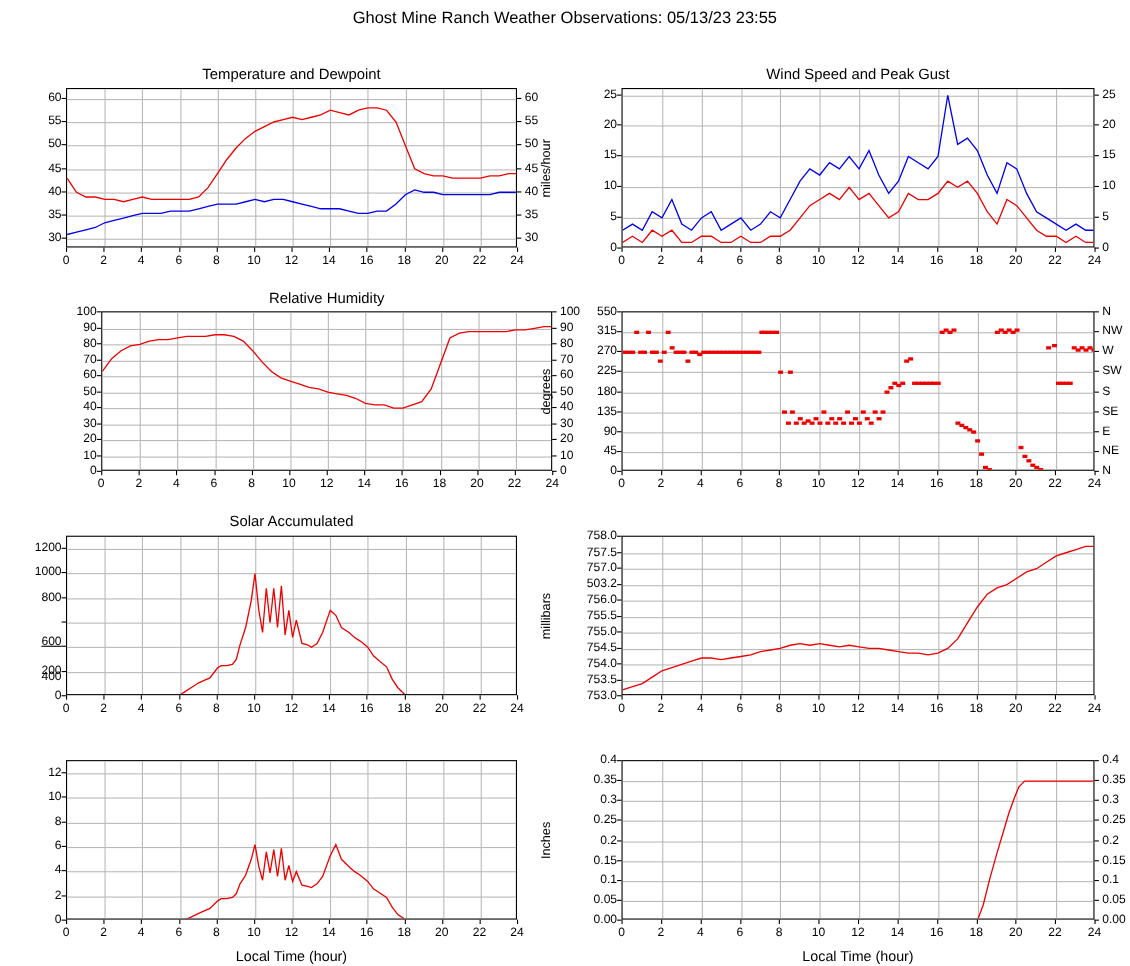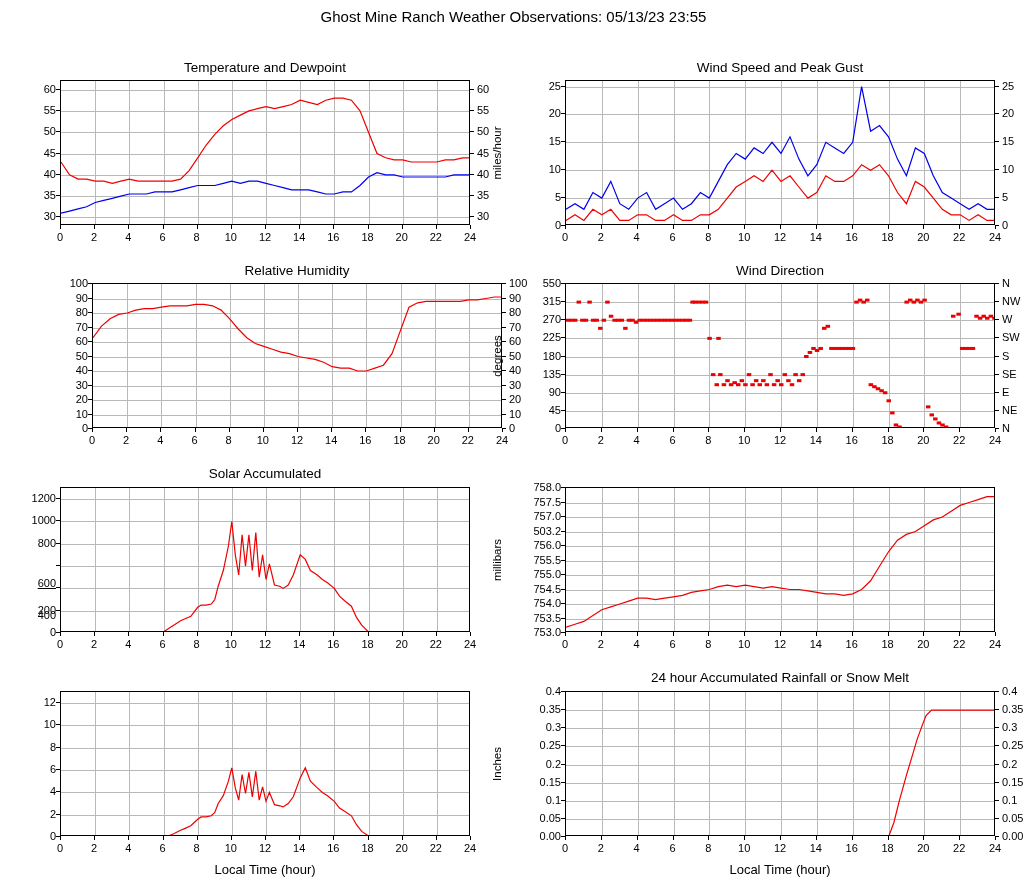--- a/index.html
+++ b/index.html
@@ -275,21 +275,20 @@
       <div class="tick-lbl ytr" style="left: 477px; top: 326.5px;">70</div>
       <div class="tickmark" style="left: 470px; top: 326.5px; width: 4px; height: 1px;"></div>
       <div class="tick-lbl ytr" style="left: 477px; top: 312px;">80</div>
       <div class="tickmark" style="left: 470px; top: 312px; width: 4px; height: 1px;"></div>
       <div class="tick-lbl ytr" style="left: 477px; top: 297.5px;">90</div>
       <div class="tickmark" style="left: 470px; top: 297.5px; width: 4px; height: 1px;"></div>
       <div class="tick-lbl ytr" style="left: 477px; top: 283px;">100</div>
       <div class="tickmark" style="left: 470px; top: 283px; width: 4px; height: 1px;"></div>
     </div>
     <div class="panel" style="left: 0px; top: 0px; width: 1027px; height: 878px; pointer-events: none;">
-      <div class="panel-title" style="left: 565px; top: 263px; width: 430px; position: absolute;">Wind Direction</div>
       <div class="plot" style="left: 565px; top: 283px; width: 430px; height: 145px;">
         <div class="grid-v" style="left: 35.8333px;"></div>
         <div class="grid-v" style="left: 71.6667px;"></div>
         <div class="grid-v" style="left: 107.5px;"></div>
         <div class="grid-v" style="left: 143.333px;"></div>
         <div class="grid-v" style="left: 179.167px;"></div>
         <div class="grid-v" style="left: 215px;"></div>
         <div class="grid-v" style="left: 250.833px;"></div>
         <div class="grid-v" style="left: 286.667px;"></div>
         <div class="grid-v" style="left: 322.5px;"></div>
@@ -689,21 +688,20 @@
       <div class="tickmark" style="left: 56px; top: 769.077px; width: 4px; height: 1px;"></div>
       <div class="tick-lbl ytl" style="left: 14px; width: 42px; top: 746.769px;">8</div>
       <div class="tickmark" style="left: 56px; top: 746.769px; width: 4px; height: 1px;"></div>
       <div class="tick-lbl ytl" style="left: 14px; width: 42px; top: 724.462px;">10</div>
       <div class="tickmark" style="left: 56px; top: 724.462px; width: 4px; height: 1px;"></div>
       <div class="tick-lbl ytl" style="left: 14px; width: 42px; top: 702.154px;">12</div>
       <div class="tickmark" style="left: 56px; top: 702.154px; width: 4px; height: 1px;"></div>
       <div class="axis-x-label" style="left: 60px; width: 410px; top: 862px;">Local Time (hour)</div>
     </div>
     <div class="panel" style="left: 0px; top: 0px; width: 1027px; height: 878px; pointer-events: none;">
-      <div class="panel-title" style="left: 565px; top: 670px; width: 430px; position: absolute;">24 hour Accumulated Rainfall or Snow Melt</div>
       <div class="plot" style="left: 565px; top: 691px; width: 430px; height: 145px;">
         <div class="grid-v" style="left: 35.8333px;"></div>
         <div class="grid-v" style="left: 71.6667px;"></div>
         <div class="grid-v" style="left: 107.5px;"></div>
         <div class="grid-v" style="left: 143.333px;"></div>
         <div class="grid-v" style="left: 179.167px;"></div>
         <div class="grid-v" style="left: 215px;"></div>
         <div class="grid-v" style="left: 250.833px;"></div>
         <div class="grid-v" style="left: 286.667px;"></div>
         <div class="grid-v" style="left: 322.5px;"></div>

